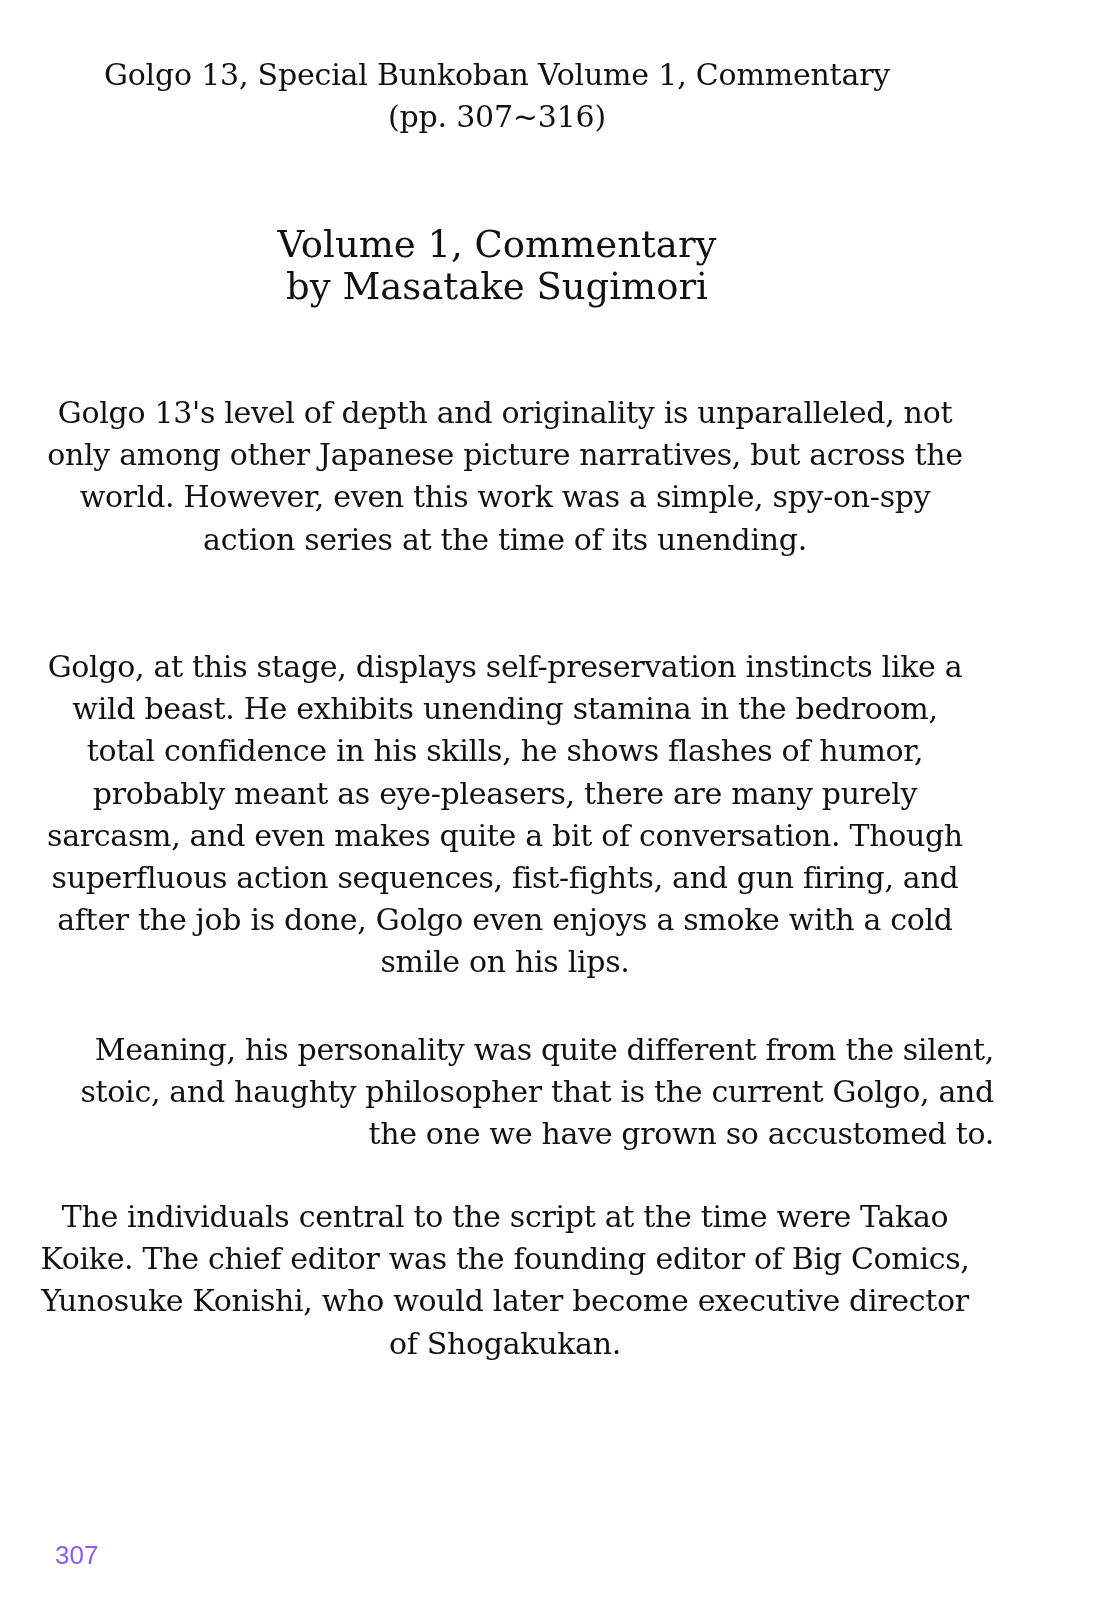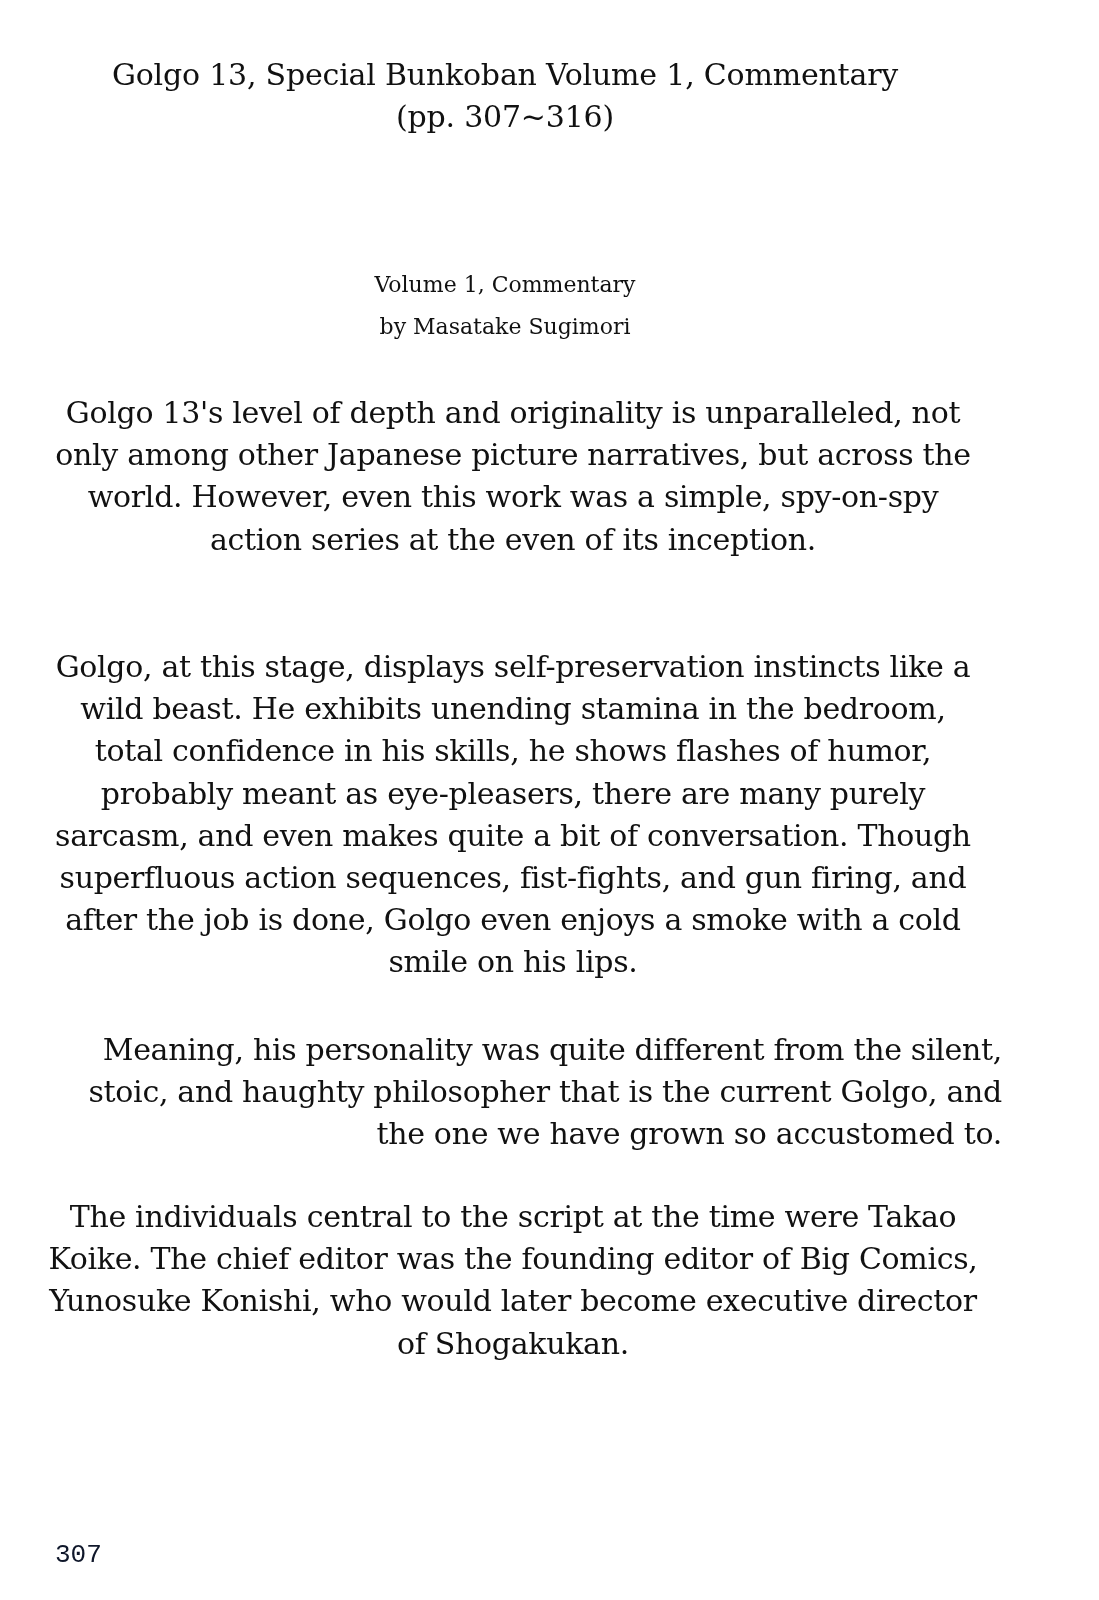--- a/index.html
+++ b/index.html
@@ -10,62 +10,62 @@
     body {
       width: 1099px;
       height: 1600px;
       position: relative;
       overflow: hidden;
       font-family: "DejaVu Serif", "Liberation Serif", serif;
       color: #111111;
     }
     .block {
       position: absolute;
-      left: 16px;
+      left: 8px;
       width: 978px;
       text-align: center;
     }
     .line {
       display: block;
       white-space: nowrap;
     }
     .header { top: 54px; font-size: 30px; line-height: 42px; letter-spacing: -0.2px; }
-    .subheader { top: 224px; font-size: 22px; line-height: 42px; margin-top: 40px; }
+    .subheader { top: 224px; font-size: 37px; line-height: 42px; }
     .para { font-size: 30px; line-height: 42.2px; letter-spacing: -0.3px; padding-left: 8px; }
     .p1 { top: 392px; }
     .p2 { top: 604px; margin-top: 42px; }
     .p3 { top: 1029px; text-align: right; }
     .p4 { top: 1196px; }
     .page-number {
       position: absolute;
       left: 55px;
       top: 1540px;
-      font-family: Liberation Mono, monospace;
+      font-family: Liberation Sans, sans-serif;
       font-size: 26px;
-      color: #0f172a;
+      color: #8b5cf6;
     }
   </style>
 </head>
 <body>
 
 <div class="block header">
   <span class="line">Golgo 13, Special Bunkoban Volume 1, Commentary</span>
   <span class="line">(pp. 307~316)</span>
 </div>
 
 <div class="block subheader">
   <span class="line">Volume 1, Commentary</span>
   <span class="line">by Masatake Sugimori</span>
 </div>
 
 <div class="block para p1">
   <span class="line">Golgo 13's level of depth and originality is unparalleled, not</span>
   <span class="line">only among other Japanese picture narratives, but across the</span>
   <span class="line">world. However, even this work was a simple, spy-on-spy</span>
-  <span class="line">action series at the even of its inception.</span>
+  <span class="line">action series at the time of its unending.</span>
 </div>
 
 <div class="block para p2">
   <span class="line">Golgo, at this stage, displays self-preservation instincts like a</span>
   <span class="line">wild beast. He exhibits unending stamina in the bedroom,</span>
   <span class="line">total confidence in his skills, he shows flashes of humor,</span>
   <span class="line">probably meant as eye-pleasers, there are many purely</span>
   <span class="line">sarcasm, and even makes quite a bit of conversation. Though</span>
   <span class="line">superfluous action sequences, fist-fights, and gun firing, and</span>
   <span class="line">after the job is done, Golgo even enjoys a smoke with a cold</span>

